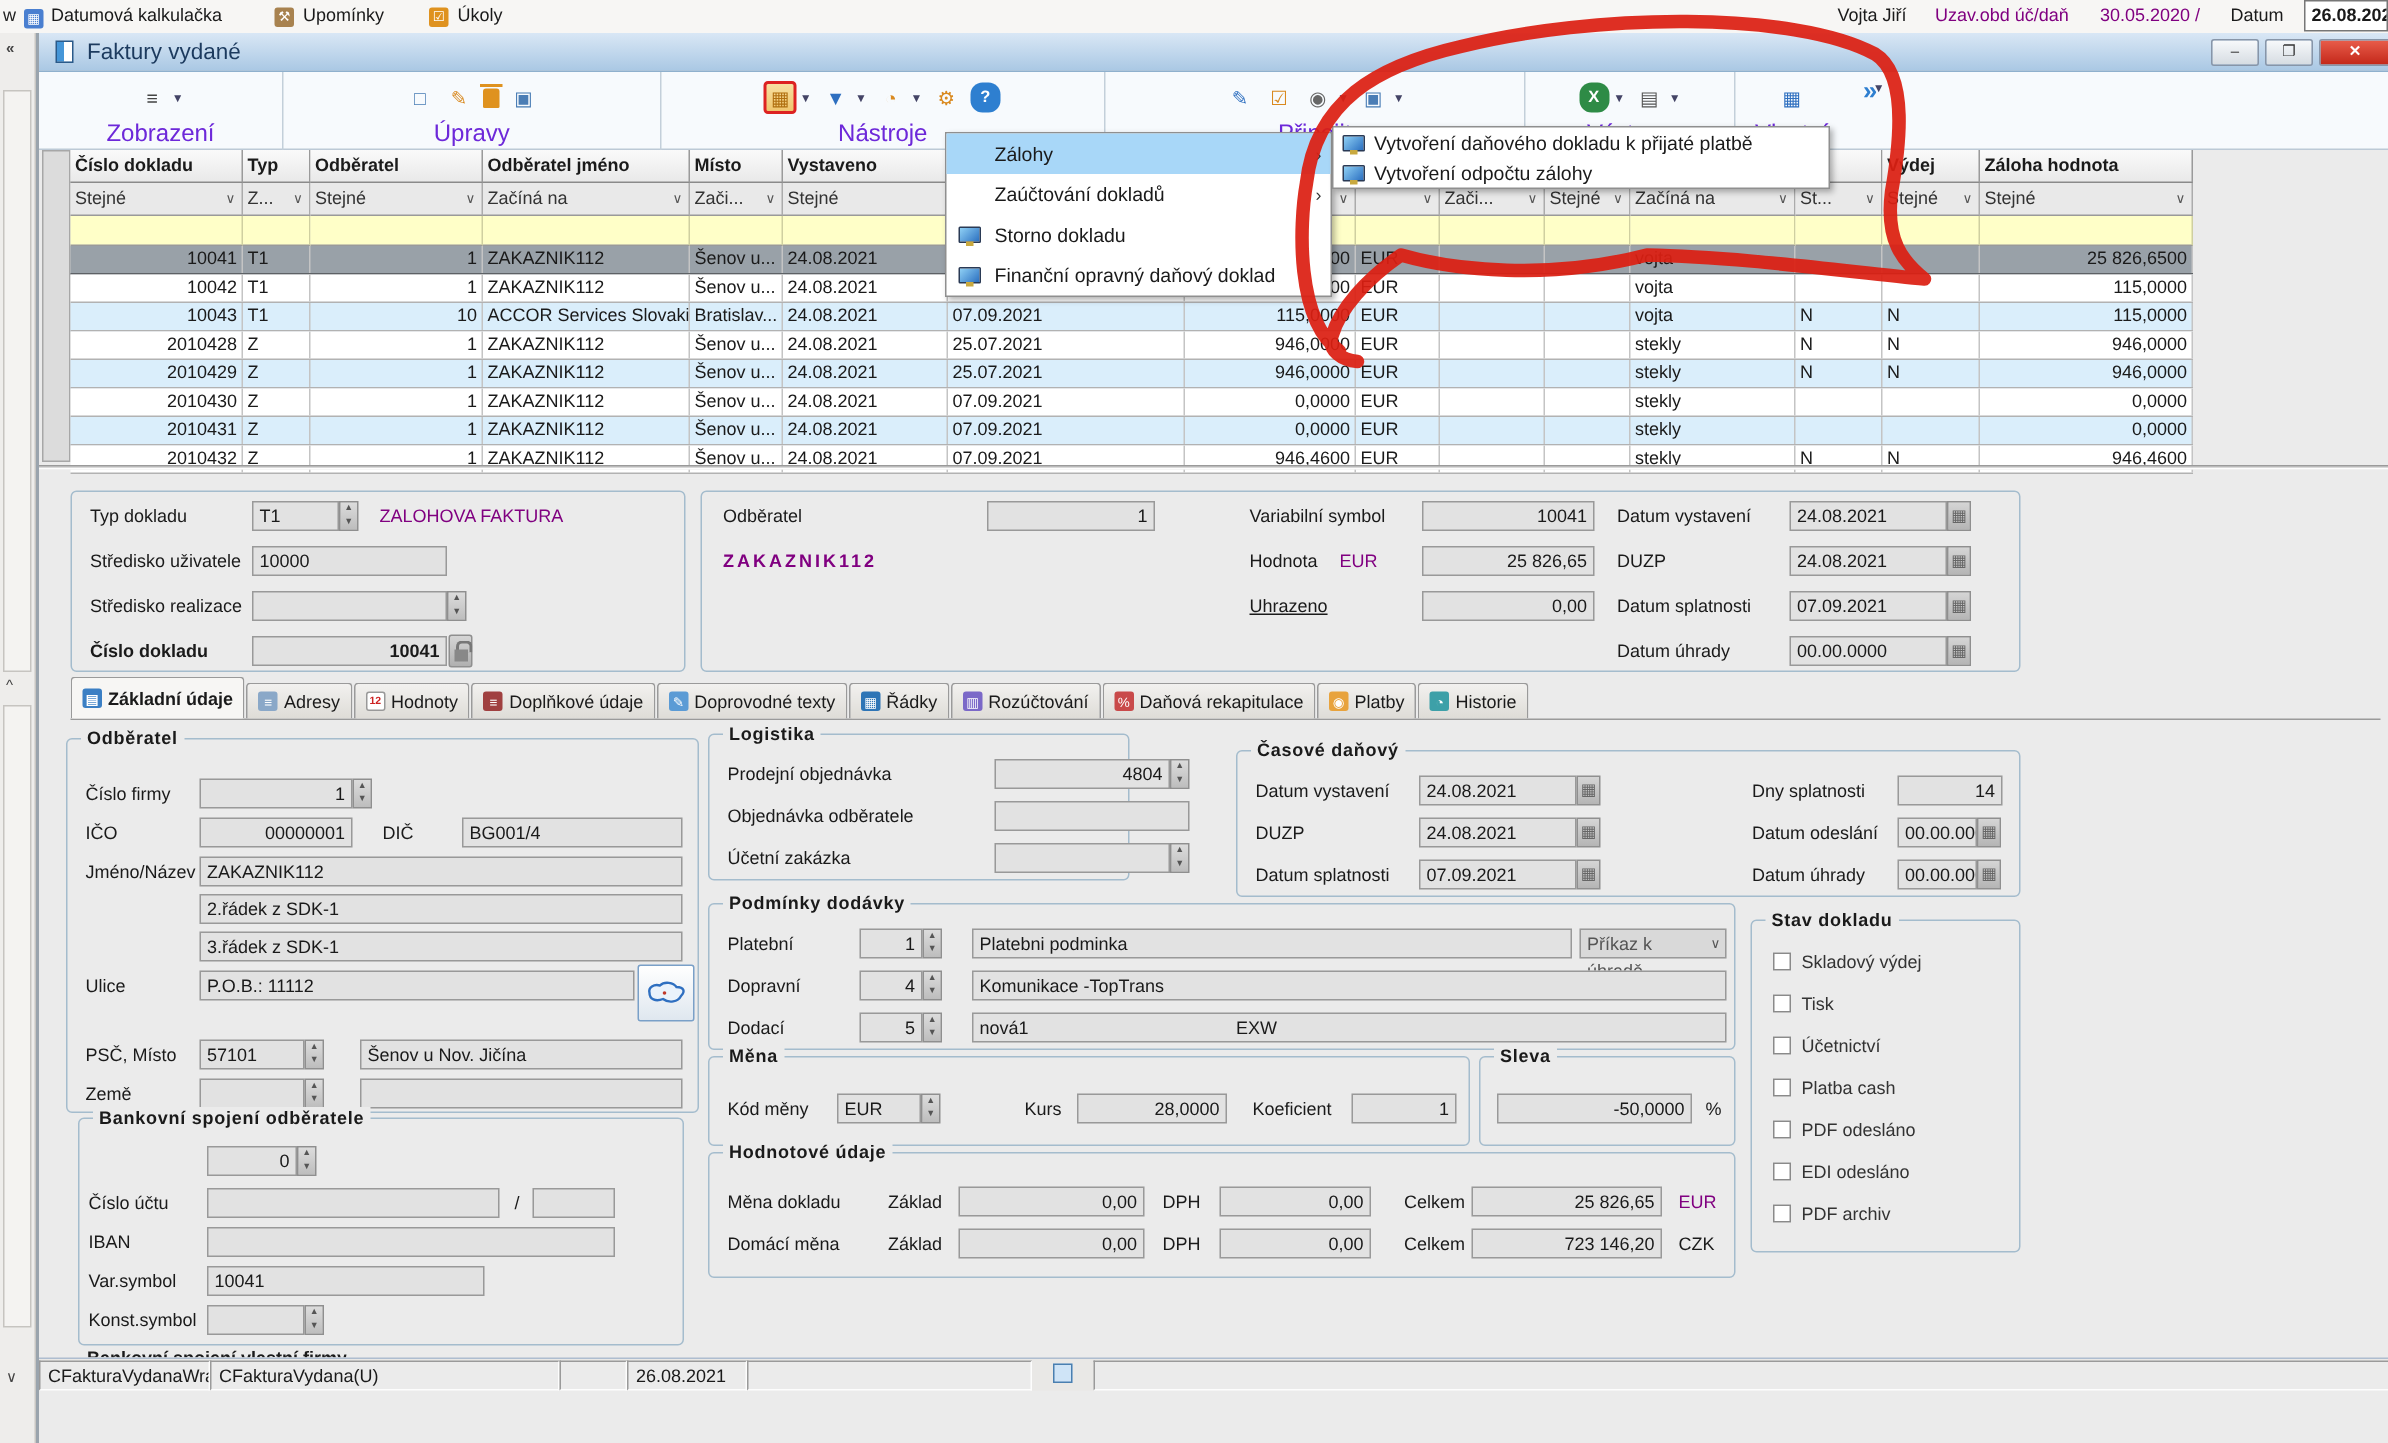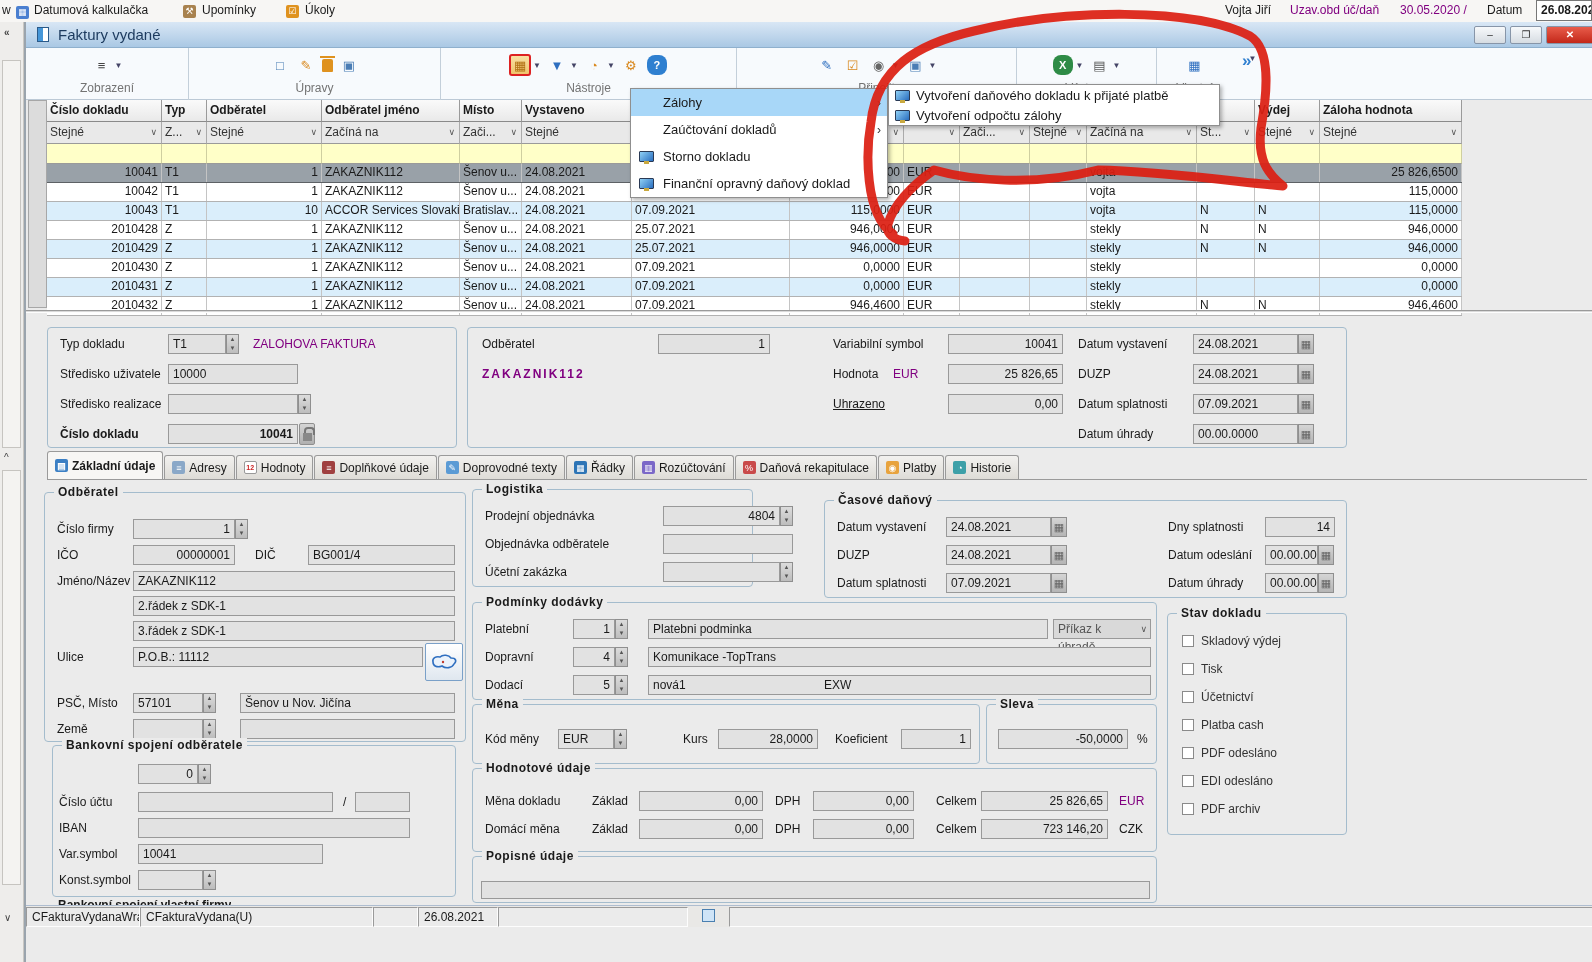--- a/index.html
+++ b/index.html
@@ -23,21 +23,21 @@
   #titlebar .t-ic { position:absolute; left:11px; top:5px; width:12px; height:15px; background:linear-gradient(90deg,#4596d8 0 5px,#fff 5px); border:1px solid #2a5a8a; }
   #title-text { position:absolute; left:32px; top:4px; font-size:15px; color:#1c3a5e; }
   .wbtn { position:absolute; top:4px; width:32px; height:18px; background:linear-gradient(#f7f9fb,#d6dce2); border:1px solid #8795a8; border-radius:2px; font-size:10px; color:#333; text-align:center; line-height:16px; }
   .wbtn.close { background:linear-gradient(#e85c4a,#c3281a); color:#fff; font-weight:bold; }
 
   
   #toolbar { left:0; top:26px; width:1568px; height:52px; background:#f7fafd; border-bottom:1px solid #bcc9d6; display:flex; }
   .tb-group { height:52px; display:flex; flex-direction:column; align-items:center; justify-content:flex-start; border-left:1px solid #c3cfda; padding-top:5px; }
   .tb-group:first-child { border-left:none; }
   .tb-icons { display:flex; align-items:center; gap:6px; height:24px; }
-  .tb-label { font-size:12px; color:#737373; margin-top:4px; }
+  .tb-label { font-size:16px; color:#6d28d9; margin-top:4px; }
   .i-box { display:inline-flex; width:20px; height:20px; align-items:center; justify-content:center; font-size:13px; border-radius:2px; }
   .i-hl { outline:2px solid #d22; outline-offset:-1px; background:linear-gradient(#f8e2a5,#efc36a); }
   .dd-car { font-size:8px; color:#446; margin-left:-3px; }
   .i-trash { display:inline-block; width:11px; height:13px; background:#df921f; border-radius:2px 2px 1px 1px; position:relative; }
   .i-trash::before { content:''; position:absolute; top:-3px; left:-2px; right:-2px; height:2px; background:#df921f; }
   #tb-chevron { display:flex; align-items:flex-start; padding:6px 0 0 10px; }
   #tb-chevron b { color:#2f7fd0; font-size:17px; line-height:14px; }
 
   
   #grid-gutter { left:2px; top:78px; width:19px; height:208px; background:#dcdcdc; border:1px solid #a7a7a7; }
@@ -607,24 +607,20 @@
     <span class="lbl" style="left:12px;top:53px;">Domácí měna</span>
     <span class="lbl" style="left:119px;top:53px;">Základ</span>
     <div class="fld num" style="left:166px;top:50px;width:124px;">0,00</div>
     <span class="lbl" style="left:302px;top:53px;">DPH</span>
     <div class="fld num" style="left:340px;top:50px;width:101px;">0,00</div>
     <span class="lbl" style="left:463px;top:53px;">Celkem</span>
     <div class="fld num" style="left:508px;top:50px;width:127px;">723 146,20</div>
     <span class="lbl" style="left:646px;top:53px;">CZK</span>
   </div>
 
-  <div class="gb" style="left:446px;top:834px;width:685px;height:47px;">
-    <span class="gb-t">Popisné údaje</span>
-    <div class="fld" style="left:8px;top:24px;width:669px;height:18px;"></div>
-  </div>
 
   <div class="gb" style="left:1141px;top:591px;width:180px;height:222px;">
     <span class="gb-t">Stav dokladu</span>
     <div id="stav-list">
         <div class="cbrow" style="left: 14px; top: 20px;">
           <span class="cb"></span>
           <span style="color: rgb(51, 51, 51);">Skladový výdej</span>
         </div>
         <div class="cbrow" style="left: 14px; top: 48px;">
           <span class="cb"></span>

